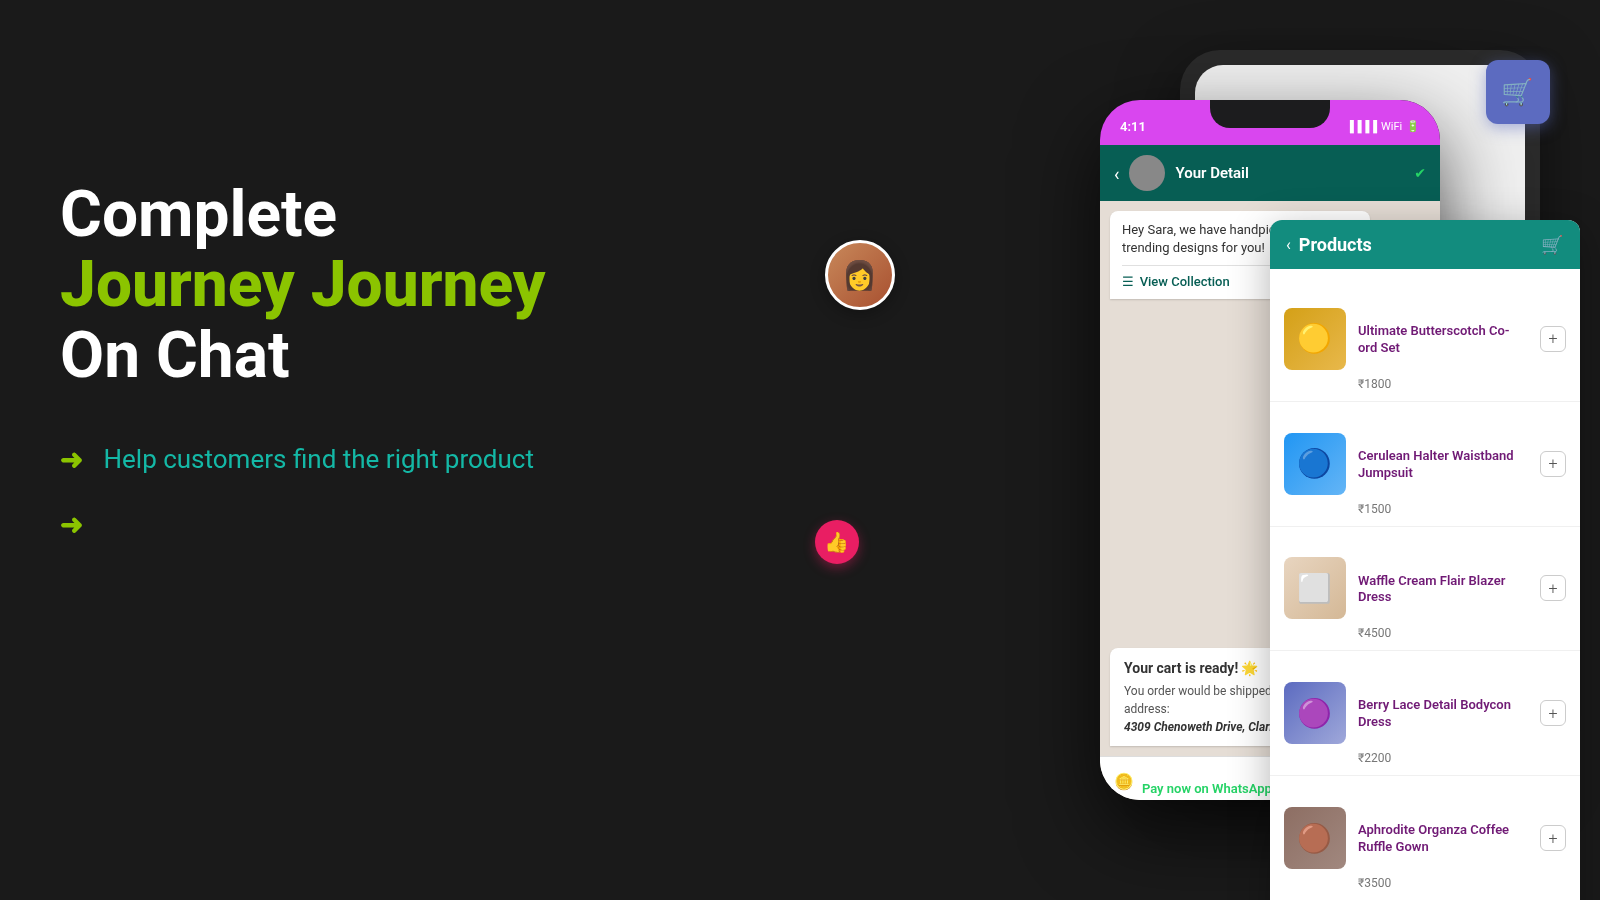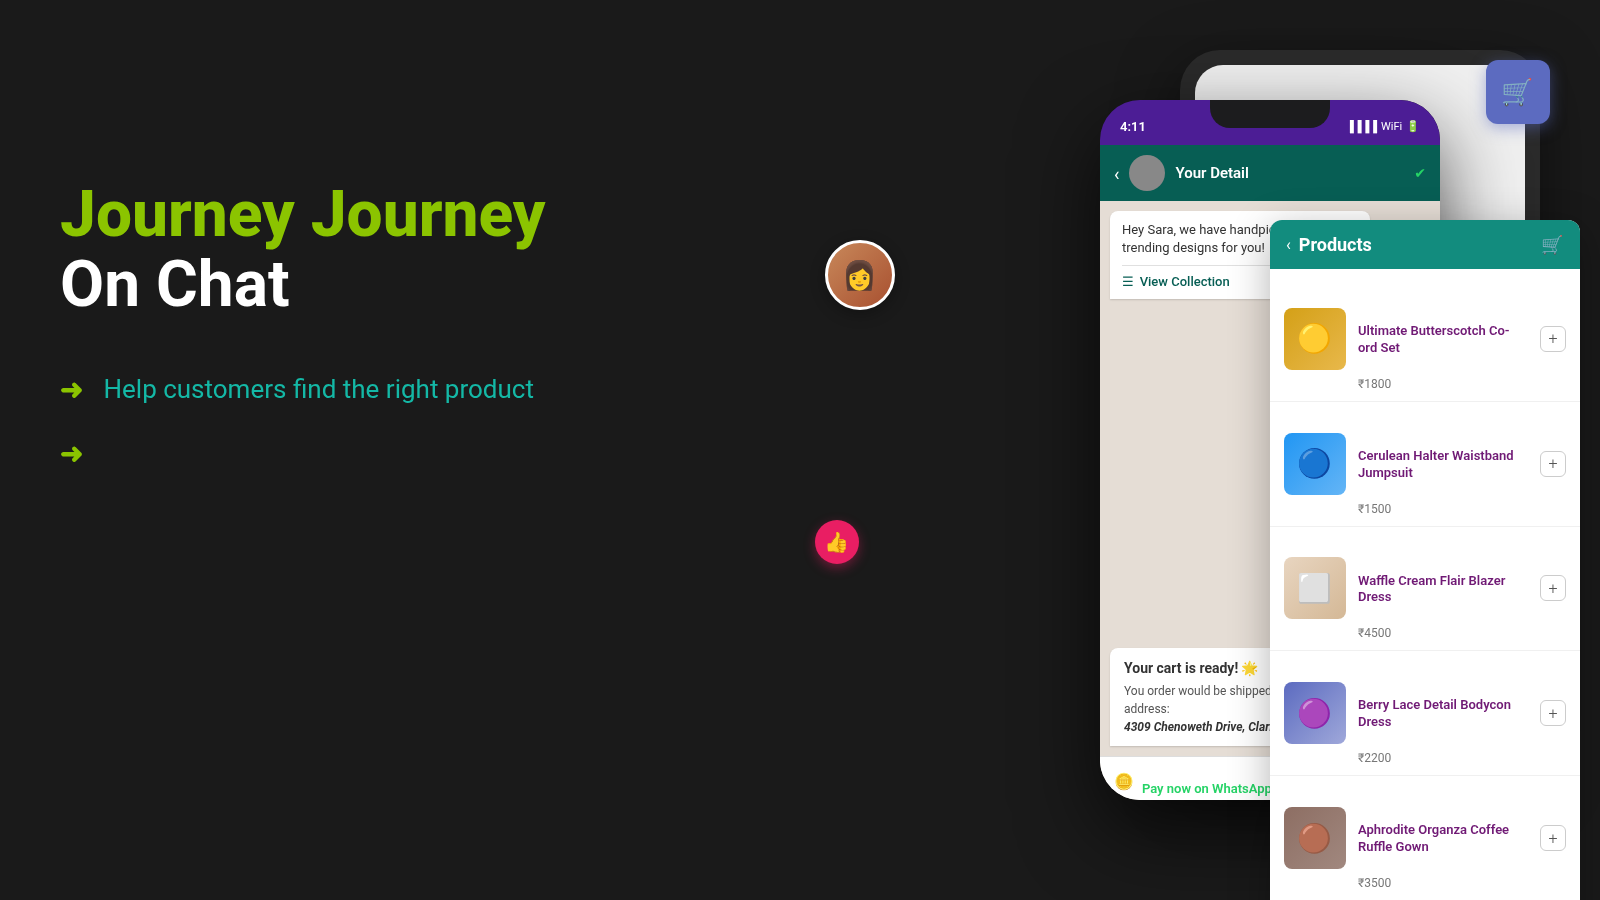--- a/index.html
+++ b/index.html
@@ -90,21 +90,21 @@
       top: 100px;
       width: 340px;
       height: 700px;
       background: #1c1c1e;
       border-radius: 40px;
       box-shadow: 0 30px 80px rgba(0,0,0,0.7);
       overflow: hidden;
       z-index: 10;
     }
     .phone-notch-area {
-      background: #4c1d95;
+      background: #d946ef;
       height: 45px;
       display: flex;
       align-items: center;
       justify-content: space-between;
       padding: 8px 20px 0;
     }
     .phone-time {
       color: #ffffff;
       font-size: 13px;
       font-weight: 600;
@@ -412,20 +412,21 @@
     }
     .cart-fab-icon {
       color: #ffffff;
       font-size: 26px;
     }
   </style>
 </head>
 <body>
 
 <div class="left-section">
+  <div class="heading-white">Complete</div>
   <div class="heading-green">Journey Journey</div>
   <div class="heading-white">On Chat</div>
 
   <div class="feature-list">
     <div class="feature-item">
       <span class="arrow-icon">➜</span>
       <span class="feature-text">Help customers find the right product</span>
     </div>
     <div class="feature-item">
       <span class="arrow-icon">➜</span>

